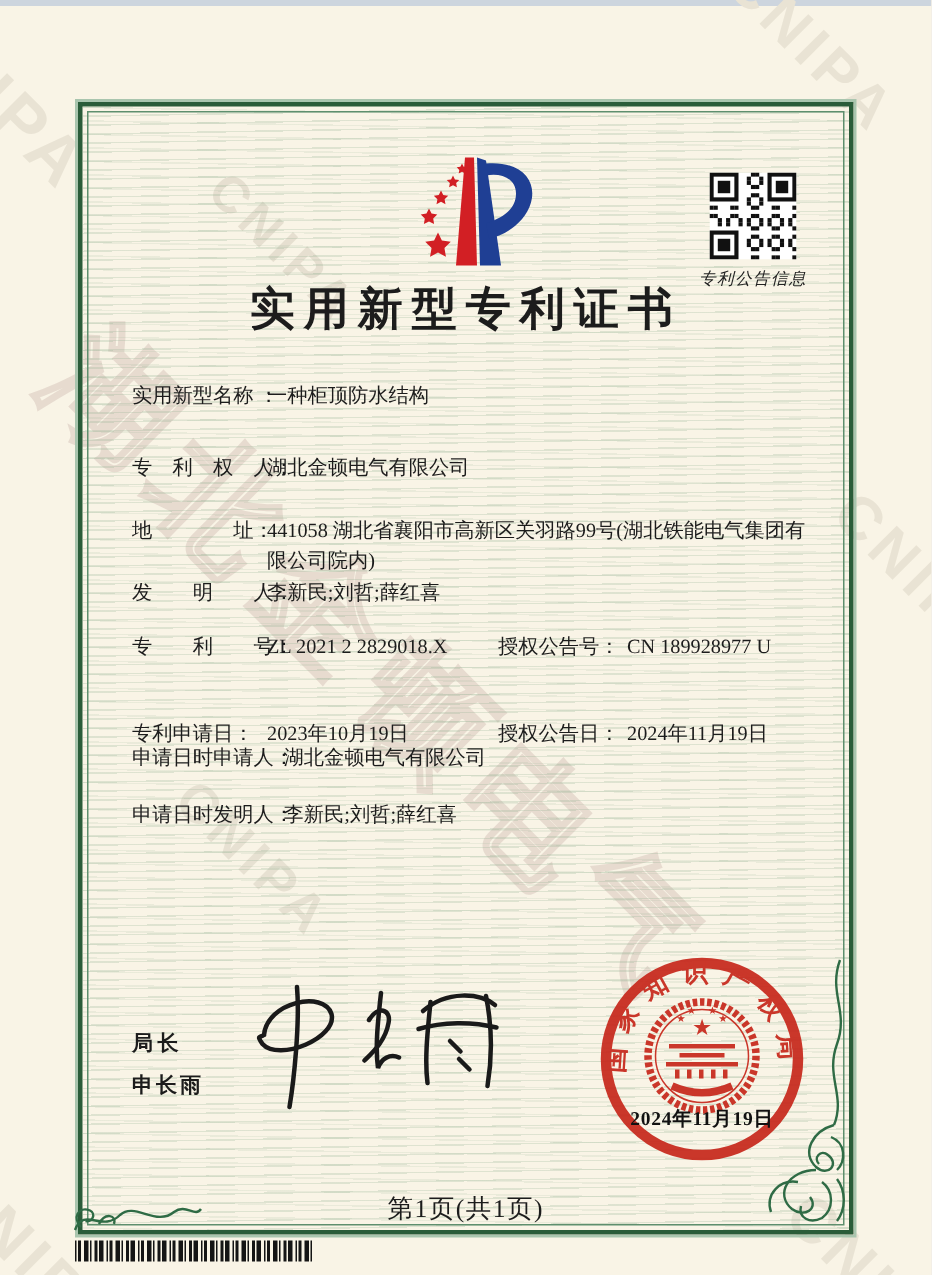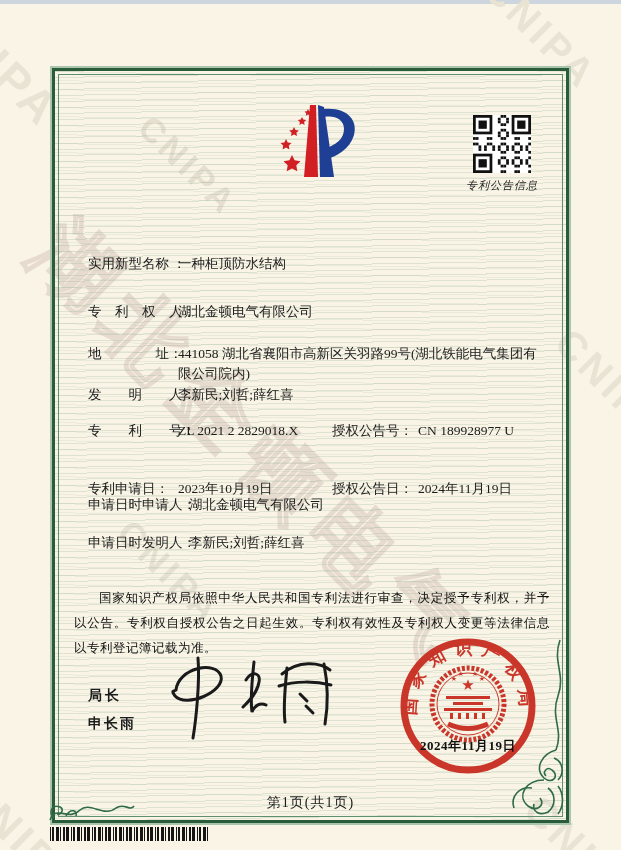--- a/index.html
+++ b/index.html
@@ -63,21 +63,21 @@
 
   .sig-title{left:88px;top:687px;font-family:"Liberation Sans","DejaVu Sans",sans-serif;
              font-weight:bold;font-size:14px;letter-spacing:3px;}
   .sig-name{left:88px;top:715px;font-family:"Liberation Sans","DejaVu Sans",sans-serif;
             font-weight:bold;font-size:14px;letter-spacing:2px;}
 
   .seal-box{left:398px;top:636px;width:140px;height:140px;z-index:4;}
   .seal-date{left:398px;top:737px;width:140px;text-align:center;z-index:5;
              font-size:13px;font-weight:bold;color:#111;letter-spacing:0.5px;}
 
-  .footer{left:0;right:0;top:794px;text-align:center;font-size:14px;letter-spacing:1px;}
+  .footer{left:0;right:0;top:794px;text-align:center;font-size:17px;letter-spacing:1px;}
 
   .barcode{left:50px;top:827px;width:190px;height:14px;z-index:3;display:flex;align-items:stretch;}
   .barcode i{display:block;height:100%;}
   .barcode i.b{background:#151515;}
   .barcode i.w{background:transparent;}
 
   .orn{z-index:3;pointer-events:none;}
 </style>
 </head>
 <body>
@@ -202,20 +202,21 @@
         <rect x="2" y="2" width="3" height="3" fill="#111"></rect>
         <rect x="14" y="0" width="7" height="7" fill="#111"></rect>
         <rect x="15" y="1" width="5" height="5" fill="#fff"></rect>
         <rect x="16" y="2" width="3" height="3" fill="#111"></rect>
         <rect x="0" y="14" width="7" height="7" fill="#111"></rect>
         <rect x="1" y="15" width="5" height="5" fill="#fff"></rect>
         <rect x="2" y="16" width="3" height="3" fill="#111"></rect>
       </svg>
     <div class="abs qr-caption">专利公告信息</div>
 
+    <div class="abs title">实用新型专利证书</div>
 
     <div class="abs row" style="top:254px;">
       <span class="lb">实用新型名称 ：</span><span class="val">一种柜顶防水结构</span>
     </div>
     <div class="abs row" style="top:302px;">
       <span class="lb">专　利　权　人：</span><span class="val">湖北金顿电气有限公司</span>
     </div>
     <div class="abs row" style="top:344px;">
       <span class="lb">地　　　　址：</span><span class="val val-wrap">441058 湖北省襄阳市高新区关羽路99号(湖北铁能电气集团有限公司院内)</span>
     </div>
@@ -234,21 +235,20 @@
         <span class="rlb">授权公告日：</span><span class="val">2024年11月19日</span>
       </span>
     </div>
     <div class="abs row" style="top:495px;">
       <span class="lb7">申请日时申请人：</span><span class="val">湖北金顿电气有限公司</span>
     </div>
     <div class="abs row" style="top:533px;">
       <span class="lb7">申请日时发明人：</span><span class="val">李新民;刘哲;薛红喜</span>
     </div>
 
-    <div class="abs legal">国家知识产权局依照中华人民共和国专利法进行审查，决定授予专利权，并予以公告。专利权自授权公告之日起生效。专利权有效性及专利权人变更等法律信息以专利登记簿记载为准。</div>
 
     <div class="abs sig-title">局长</div>
     <div class="abs sig-name">申长雨</div>
 
     <svg class="abs" style="left:158px;top:650px;" width="190" height="100" viewBox="0 0 190 100" fill="none" stroke="#1a1a1a" stroke-width="3" stroke-linecap="round">
       <path d="M 18,40 C 20,18 58,10 63,26 C 67,42 28,58 17,46 C 13,40 15,42 18,40"></path>
       <path d="M 40,8 C 42,32 38,70 35,88"></path>
       <path d="M 88,30 C 94,20 103,23 101,32 C 99,44 90,52 85,57"></path>
       <path d="M 96,12 C 94,30 92,48 94,62 C 96,56 102,52 108,55"></path>
       <path d="M 124,24 C 140,10 162,12 172,20"></path>

